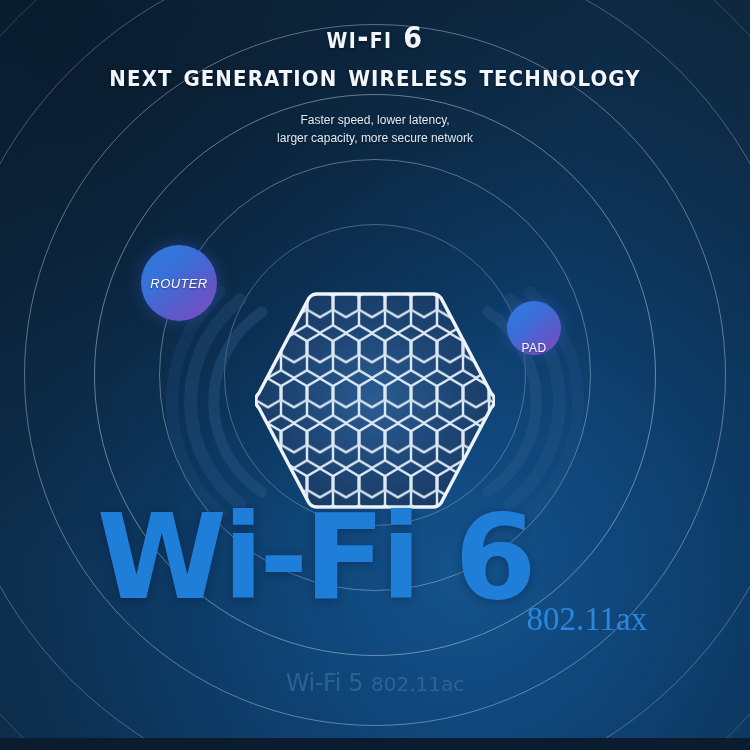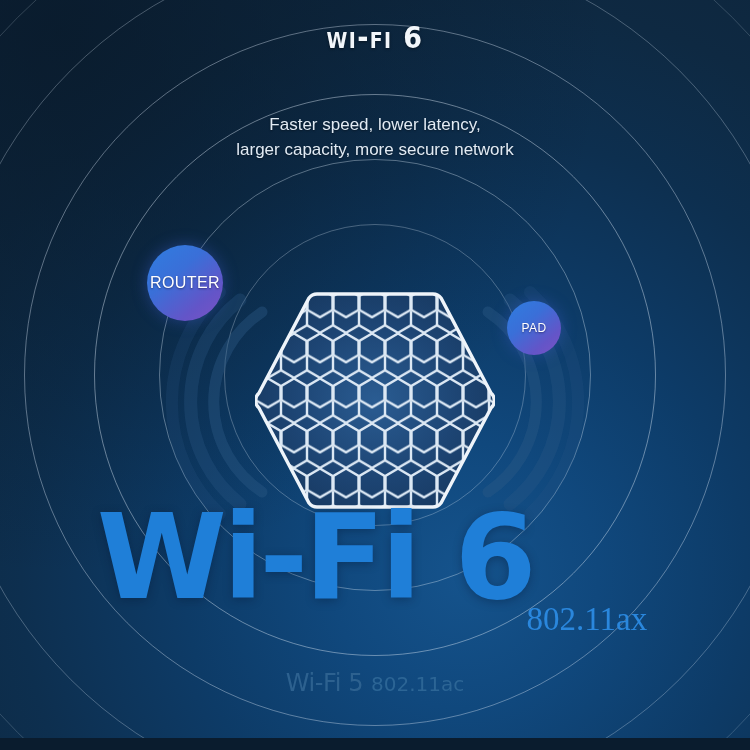--- a/index.html
+++ b/index.html
@@ -72,41 +72,41 @@
     font-variant:small-caps;
     text-transform:lowercase;
     margin-top:5px;
     line-height:1.05;
     text-shadow:0 1px 3px rgba(0,0,0,.45);
   }
   .sub{
     position:absolute;left:0;right:0;top:112px;
     text-align:center;
     color:#e2ebf4;
-    font-size:17px;
+    font-size:12px;
     line-height:1.48;
     z-index:6;
     text-shadow:0 1px 2px rgba(0,0,0,.4);
   }
 
   
   .badge{
     position:absolute;
     border-radius:50%;
     display:flex;align-items:center;justify-content:center;
     color:#fff;
     font-weight:400;
     letter-spacing:.4px;
     z-index:7;
     background:linear-gradient(140deg,#2f7de0 0%,#3a6fd8 38%,#6355c8 74%,#7b52c4 100%);
     box-shadow:0 0 16px rgba(60,90,200,.45);
   }
   .badge span{text-shadow:0 1px 2px rgba(20,20,60,.55);}
-  .b-router{left:147px;top:245px;width:76px;height:76px;font-size:16px;}
-  .b-pad   {left:507px;top:301px;width:54px;height:54px;font-size:12px;}
+  .b-router{left:141px;top:245px;width:76px;height:76px;font-size:13px;font-style:italic;}
+  .b-pad   {left:507px;top:301px;width:54px;height:54px;font-size:12px;align-items:flex-end;}
   .b-phone {left:565px;top:455px;width:62px;height:62px;font-size:12px;}
   .b-tv    {left:144px;top:460px;width:58px;height:58px;font-size:15px;}
 
   
   .wordmark{
     position:absolute;
     left:0;right:0;top:498px;
     text-align:center;
     z-index:8;
     line-height:1;
@@ -199,20 +199,21 @@
       <g clip-path="url(#hexclip)">
         <rect x="0" y="0" width="240" height="225" fill="url(#hexglow)"></rect>
         <rect x="-30" y="-30" width="300" height="290" fill="url(#honey)"></rect>
       </g>
       <path d="M62 6 H178 A10 10 0 0 1 186 10 L236 105 A10 10 0 0 1 236 120 L186 215 A10 10 0 0 1 178 219 H62 A10 10 0 0 1 54 215 L4 120 A10 10 0 0 1 4 105 L54 10 A10 10 0 0 1 62 6 Z" fill="none" stroke="#eef4fa" stroke-width="3.4"></path>
     </svg>
   </div>
 
   <div class="head">
     <div class="h-line1">Wi-Fi 6</div>
+    <div class="h-line2">Next generation wireless technology</div>
   </div>
 
   <div class="sub">
     <div>Faster speed, lower latency,</div>
     <div>larger capacity, more secure network</div>
   </div>
 
   <div class="badge b-router">
     <span>ROUTER</span>
   </div>

